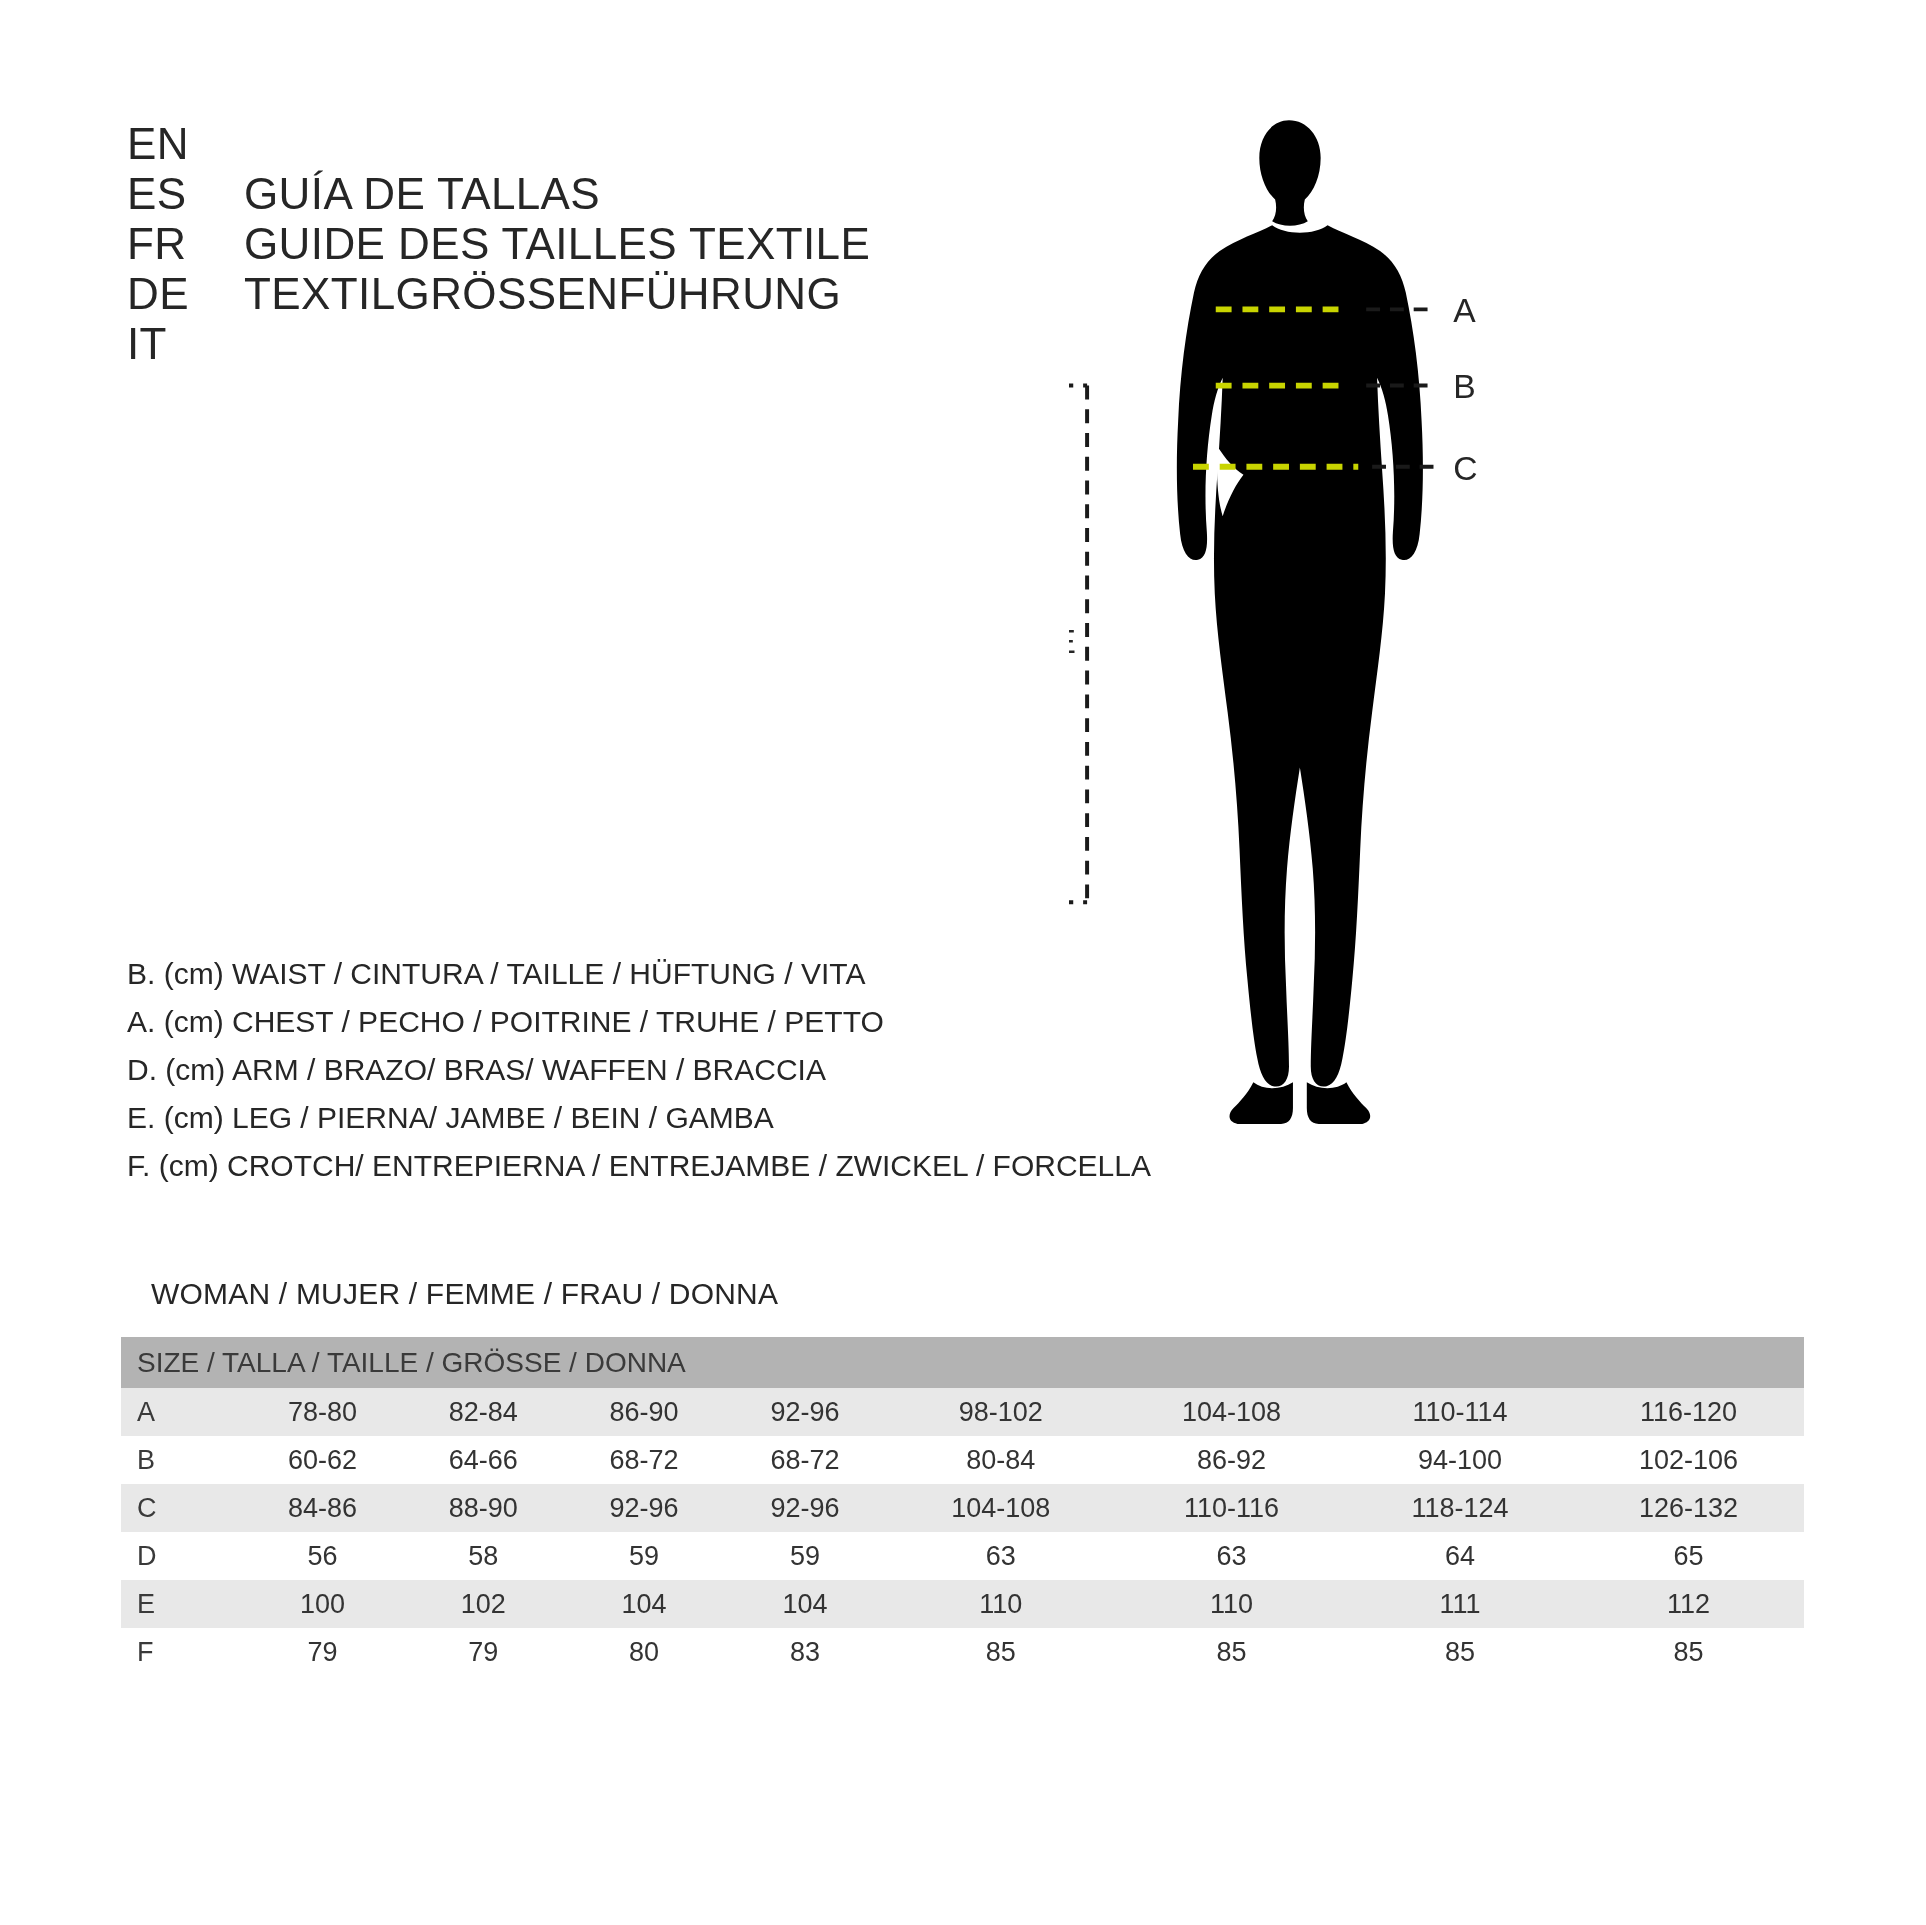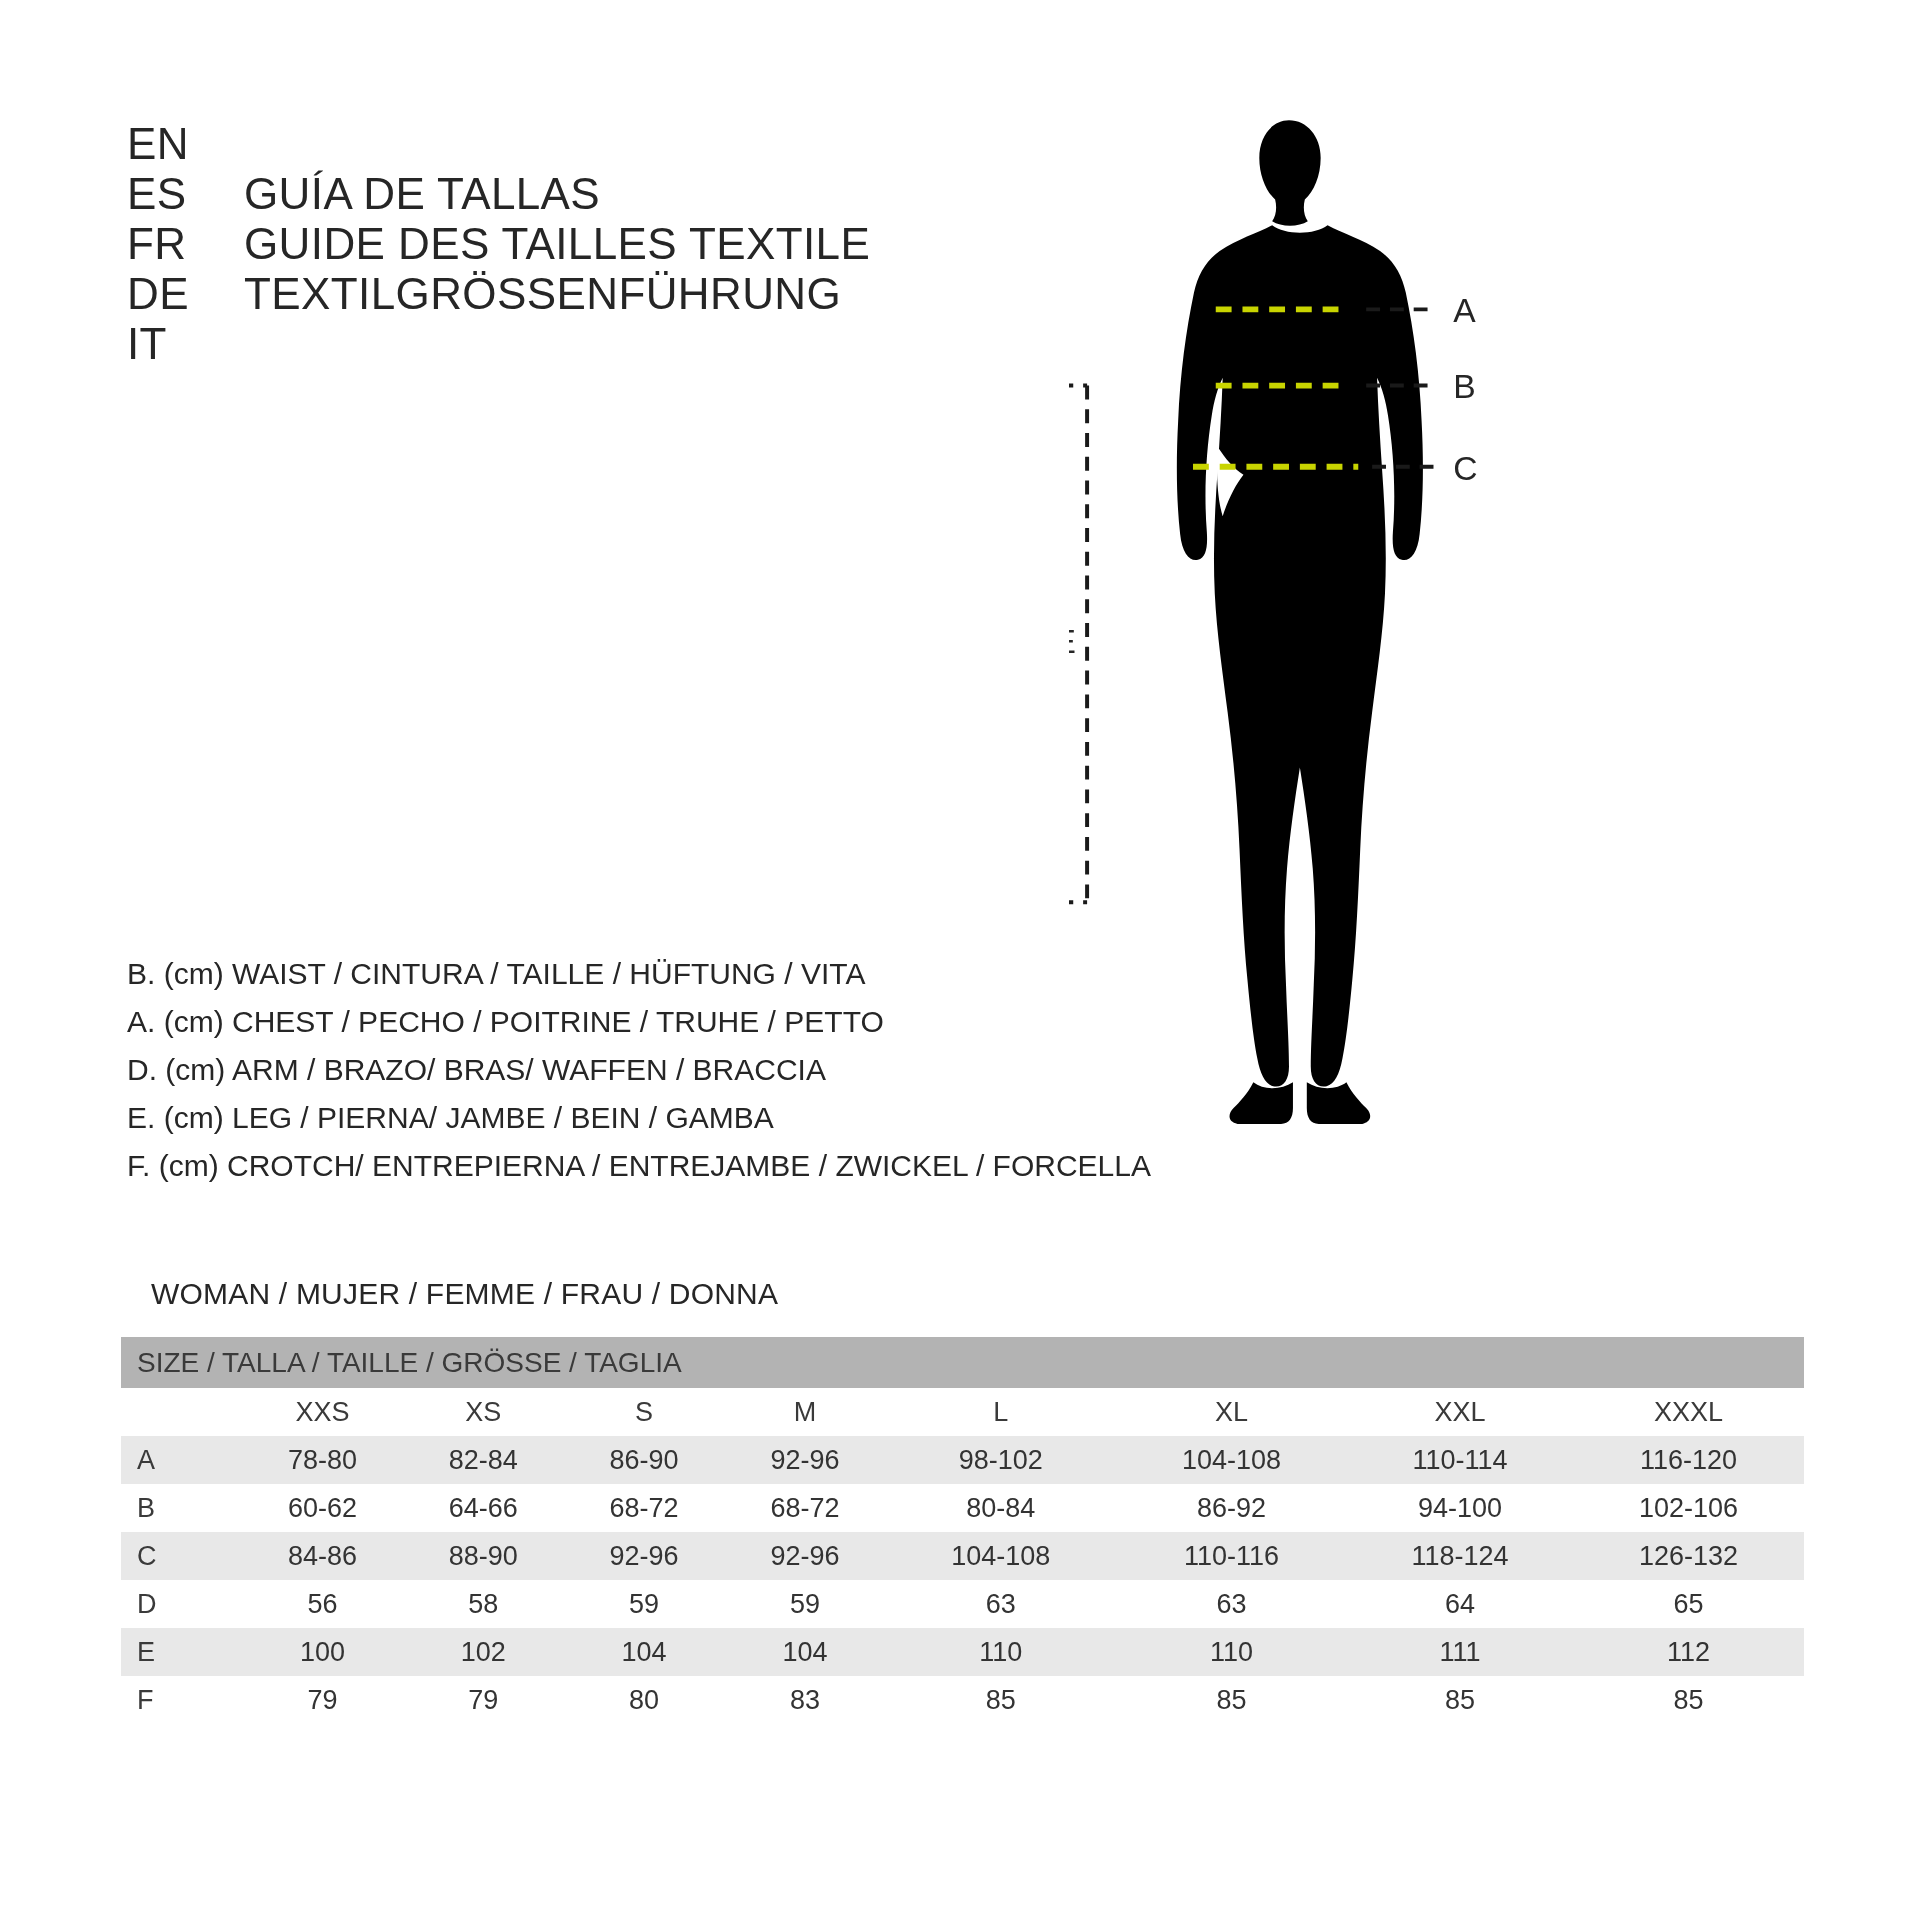--- a/index.html
+++ b/index.html
@@ -230,32 +230,21 @@
   <div class="legend-line">D. (cm) ARM / BRAZO/ BRAS/ WAFFEN / BRACCIA</div>
   <div class="legend-line">E. (cm) LEG / PIERNA/ JAMBE / BEIN / GAMBA</div>
   <div class="legend-line">F. (cm) CROTCH/ ENTREPIERNA / ENTREJAMBE / ZWICKEL / FORCELLA</div>
 </div>
 
 <div class="group-label">WOMAN / MUJER / FEMME / FRAU / DONNA</div>
 
 <table class="size-table">
   <tbody>
     <tr class="hdr-band">
-      <td colspan="9">SIZE / TALLA / TAILLE / GRÖSSE / TAGLIA</td>
-    </tr>
-    <tr class="sizes">
-      <td class="rowkey"></td>
-      <td>XXS</td>
-      <td>XS</td>
-      <td>S</td>
-      <td>M</td>
-      <td>L</td>
-      <td>XL</td>
-      <td>XXL</td>
-      <td>XXXL</td>
+      <td colspan="9">SIZE / TALLA / TAILLE / GRÖSSE / DONNA</td>
     </tr>
 
     <tr class="zebra">
       <td class="rowkey">A</td>
       <td>78-80</td>
       <td>82-84</td>
       <td>86-90</td>
       <td>92-96</td>
       <td>98-102</td>
       <td>104-108</td>

